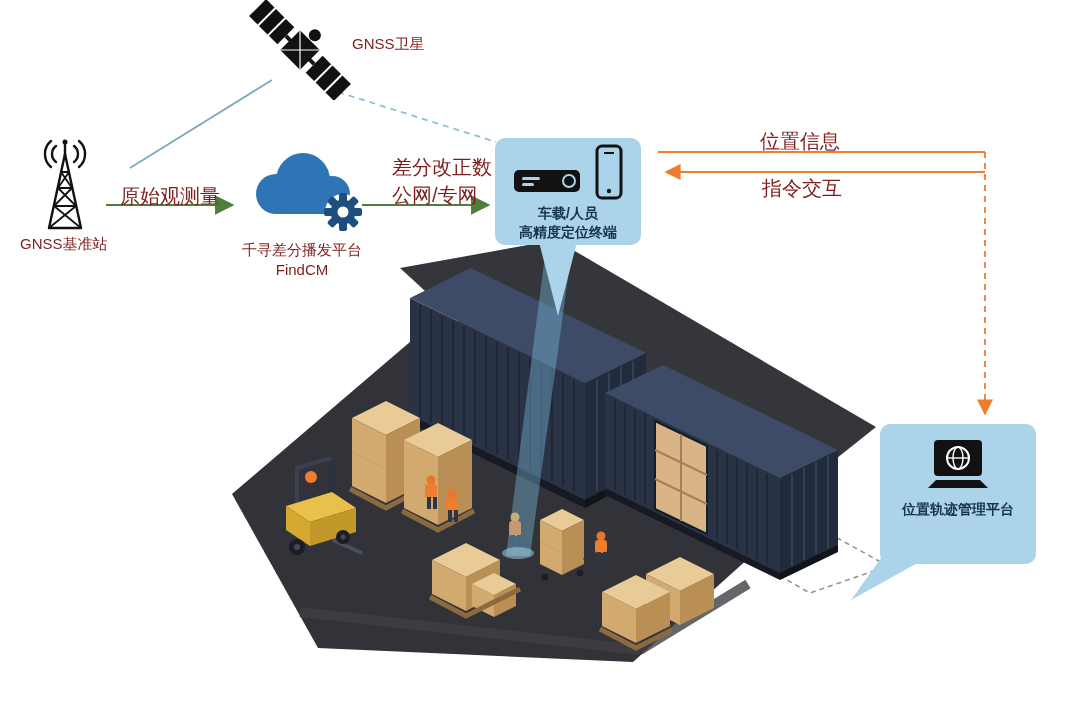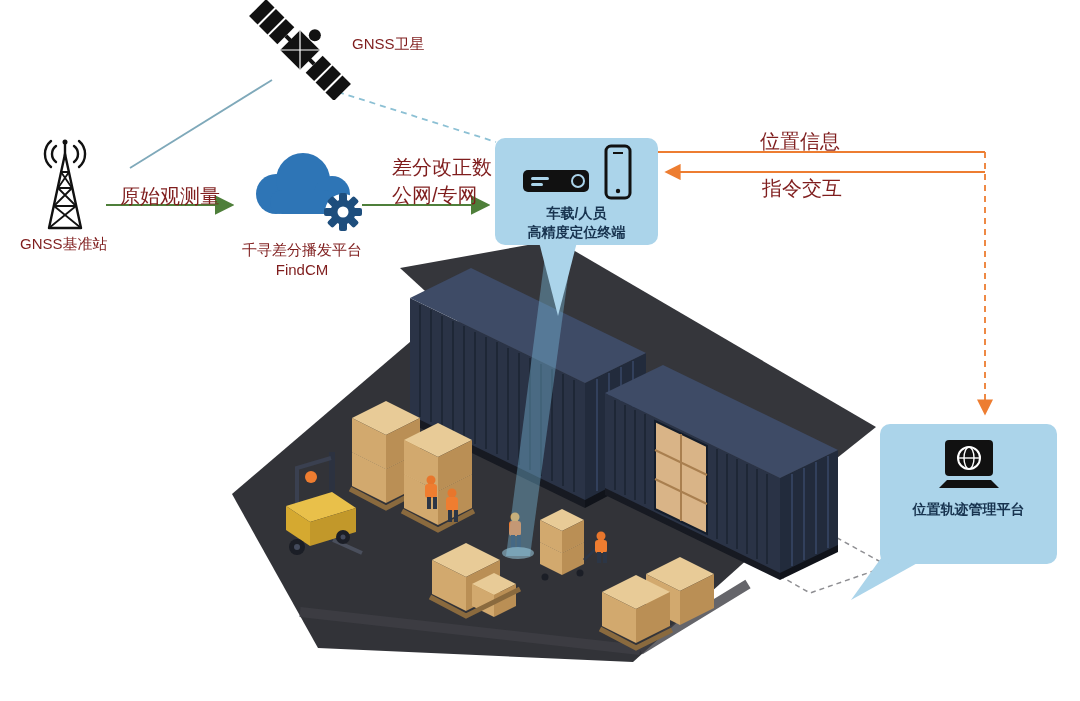--- a/index.html
+++ b/index.html
@@ -213,21 +213,21 @@
           <rect x="-4" y="-19" width="8" height="38" rx="2" transform="rotate(45)"></rect>
           <rect x="-4" y="-19" width="8" height="38" rx="2" transform="rotate(90)"></rect>
           <rect x="-4" y="-19" width="8" height="38" rx="2" transform="rotate(135)"></rect>
         </g>
         <circle r="12.5" fill="#1e4e7d"></circle>
         <circle r="5.5" fill="#fff"></circle>
       </g>
     </svg>
   </div>
 
-  <div class="bubble" style="left:495px;top:138px;width:163px;height:107px">
+  <div class="bubble" style="left:495px;top:138px;width:146px;height:107px">
     <div class="bubble-icons">
       <span>
         <svg width="74" height="40" viewBox="0 0 74 40">
           <rect x="2" y="10" width="66" height="22" rx="5" fill="#111"></rect>
           <circle cx="57" cy="21" r="6" fill="none" stroke="#abd4ea" stroke-width="2"></circle>
           <rect x="10" y="17" width="18" height="3" rx="1.5" fill="#abd4ea"></rect>
           <rect x="10" y="23" width="12" height="3" rx="1.5" fill="#abd4ea"></rect>
         </svg>
       </span>
       <span>
@@ -235,21 +235,21 @@
           <rect x="3" y="2" width="24" height="52" rx="5" fill="none" stroke="#111" stroke-width="3"></rect>
           <line x1="10" y1="9" x2="20" y2="9" stroke="#111" stroke-width="2"></line>
           <circle cx="15" cy="47" r="2.2" fill="#111"></circle>
         </svg>
       </span>
     </div>
     <div class="bubble-text">车载/人员</div>
     <div class="bubble-text">高精度定位终端</div>
   </div>
 
-  <div class="bubble" style="left:880px;top:424px;width:177px;height:140px">
+  <div class="bubble" style="left:880px;top:424px;width:156px;height:140px">
     <div style="padding-top:14px;height:62px">
       <svg width="68" height="56" viewBox="0 0 68 56">
         <rect x="10" y="2" width="48" height="36" rx="4" fill="#111"></rect>
         <circle cx="34" cy="20" r="11" fill="none" stroke="#fff" stroke-width="2"></circle>
         <ellipse cx="34" cy="20" rx="5" ry="11" fill="none" stroke="#fff" stroke-width="1.4"></ellipse>
         <line x1="23" y1="20" x2="45" y2="20" stroke="#fff" stroke-width="1.4"></line>
         <path d="M4,50 L64,50 L56,42 L12,42 z" fill="#111"></path>
       </svg>
     </div>
     <div class="bubble-text">位置轨迹管理平台</div>

